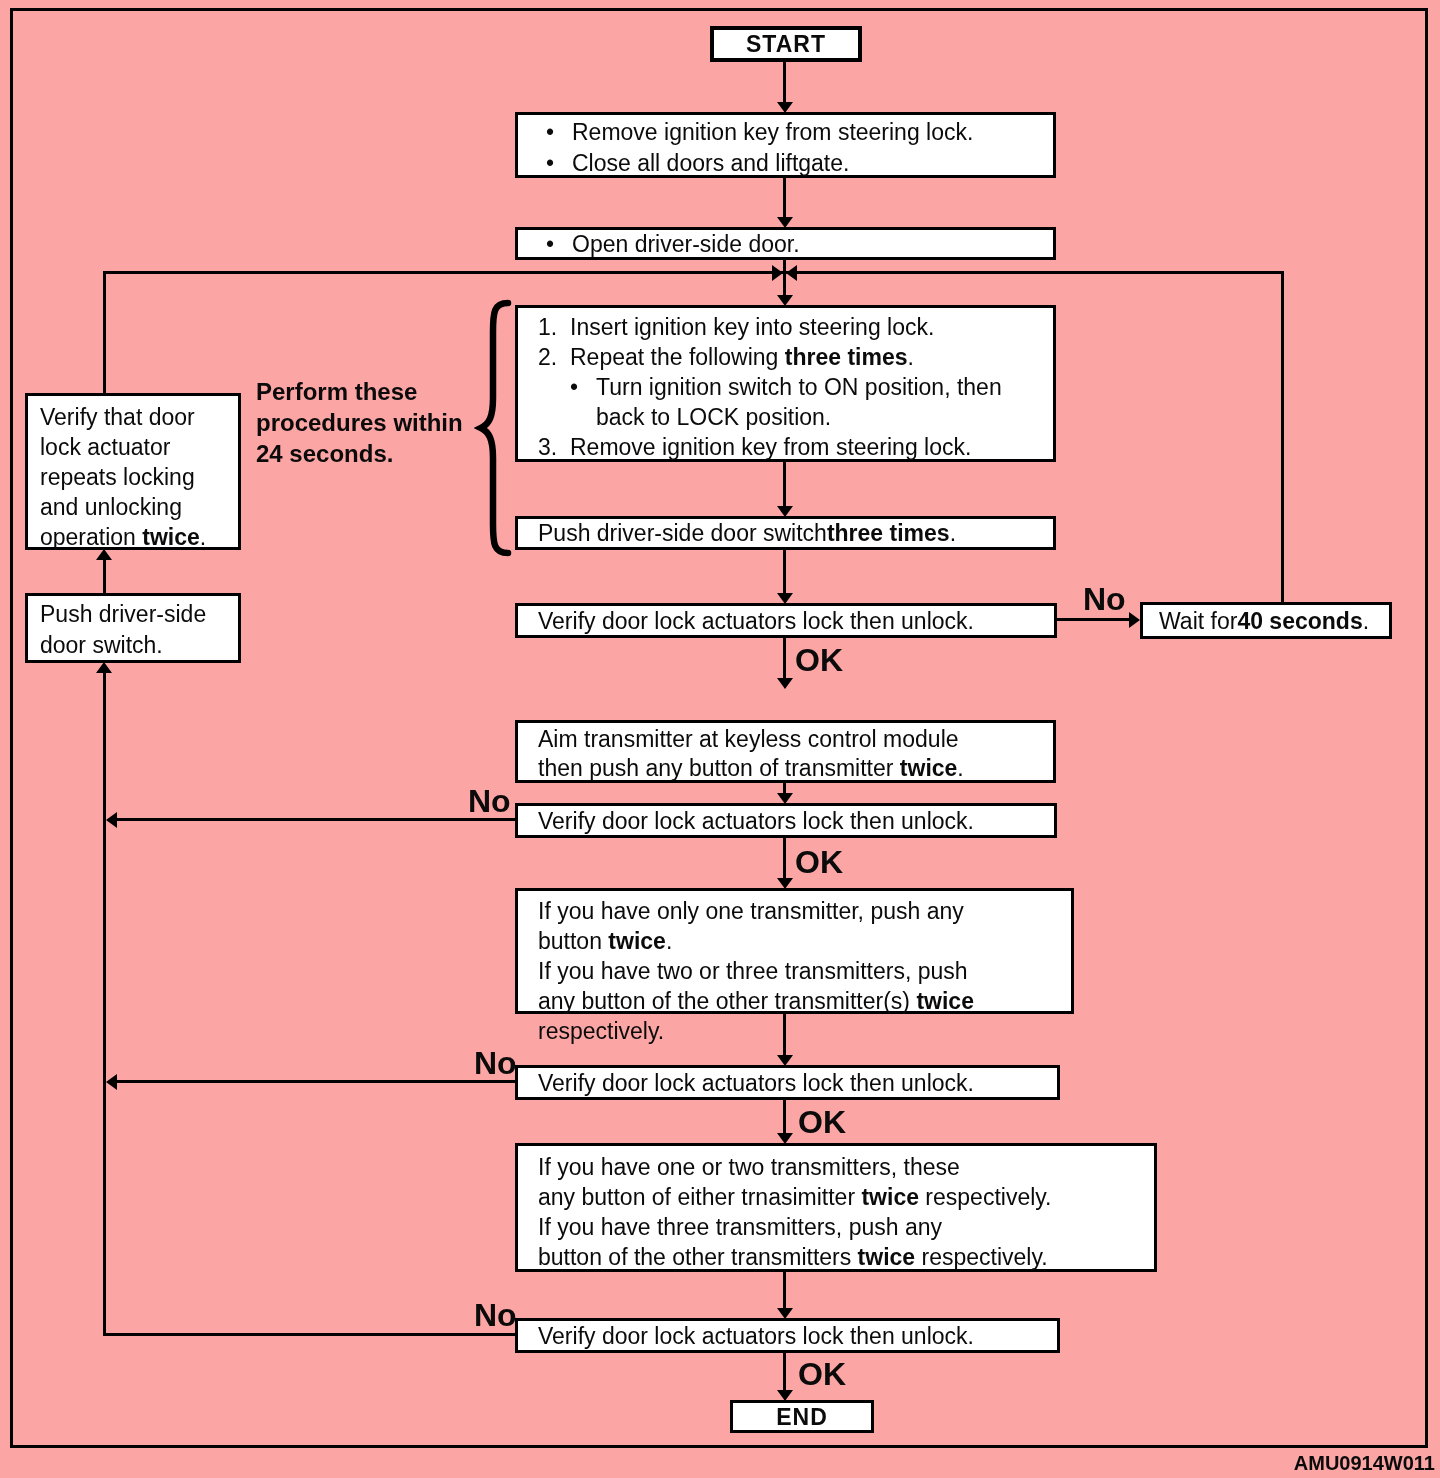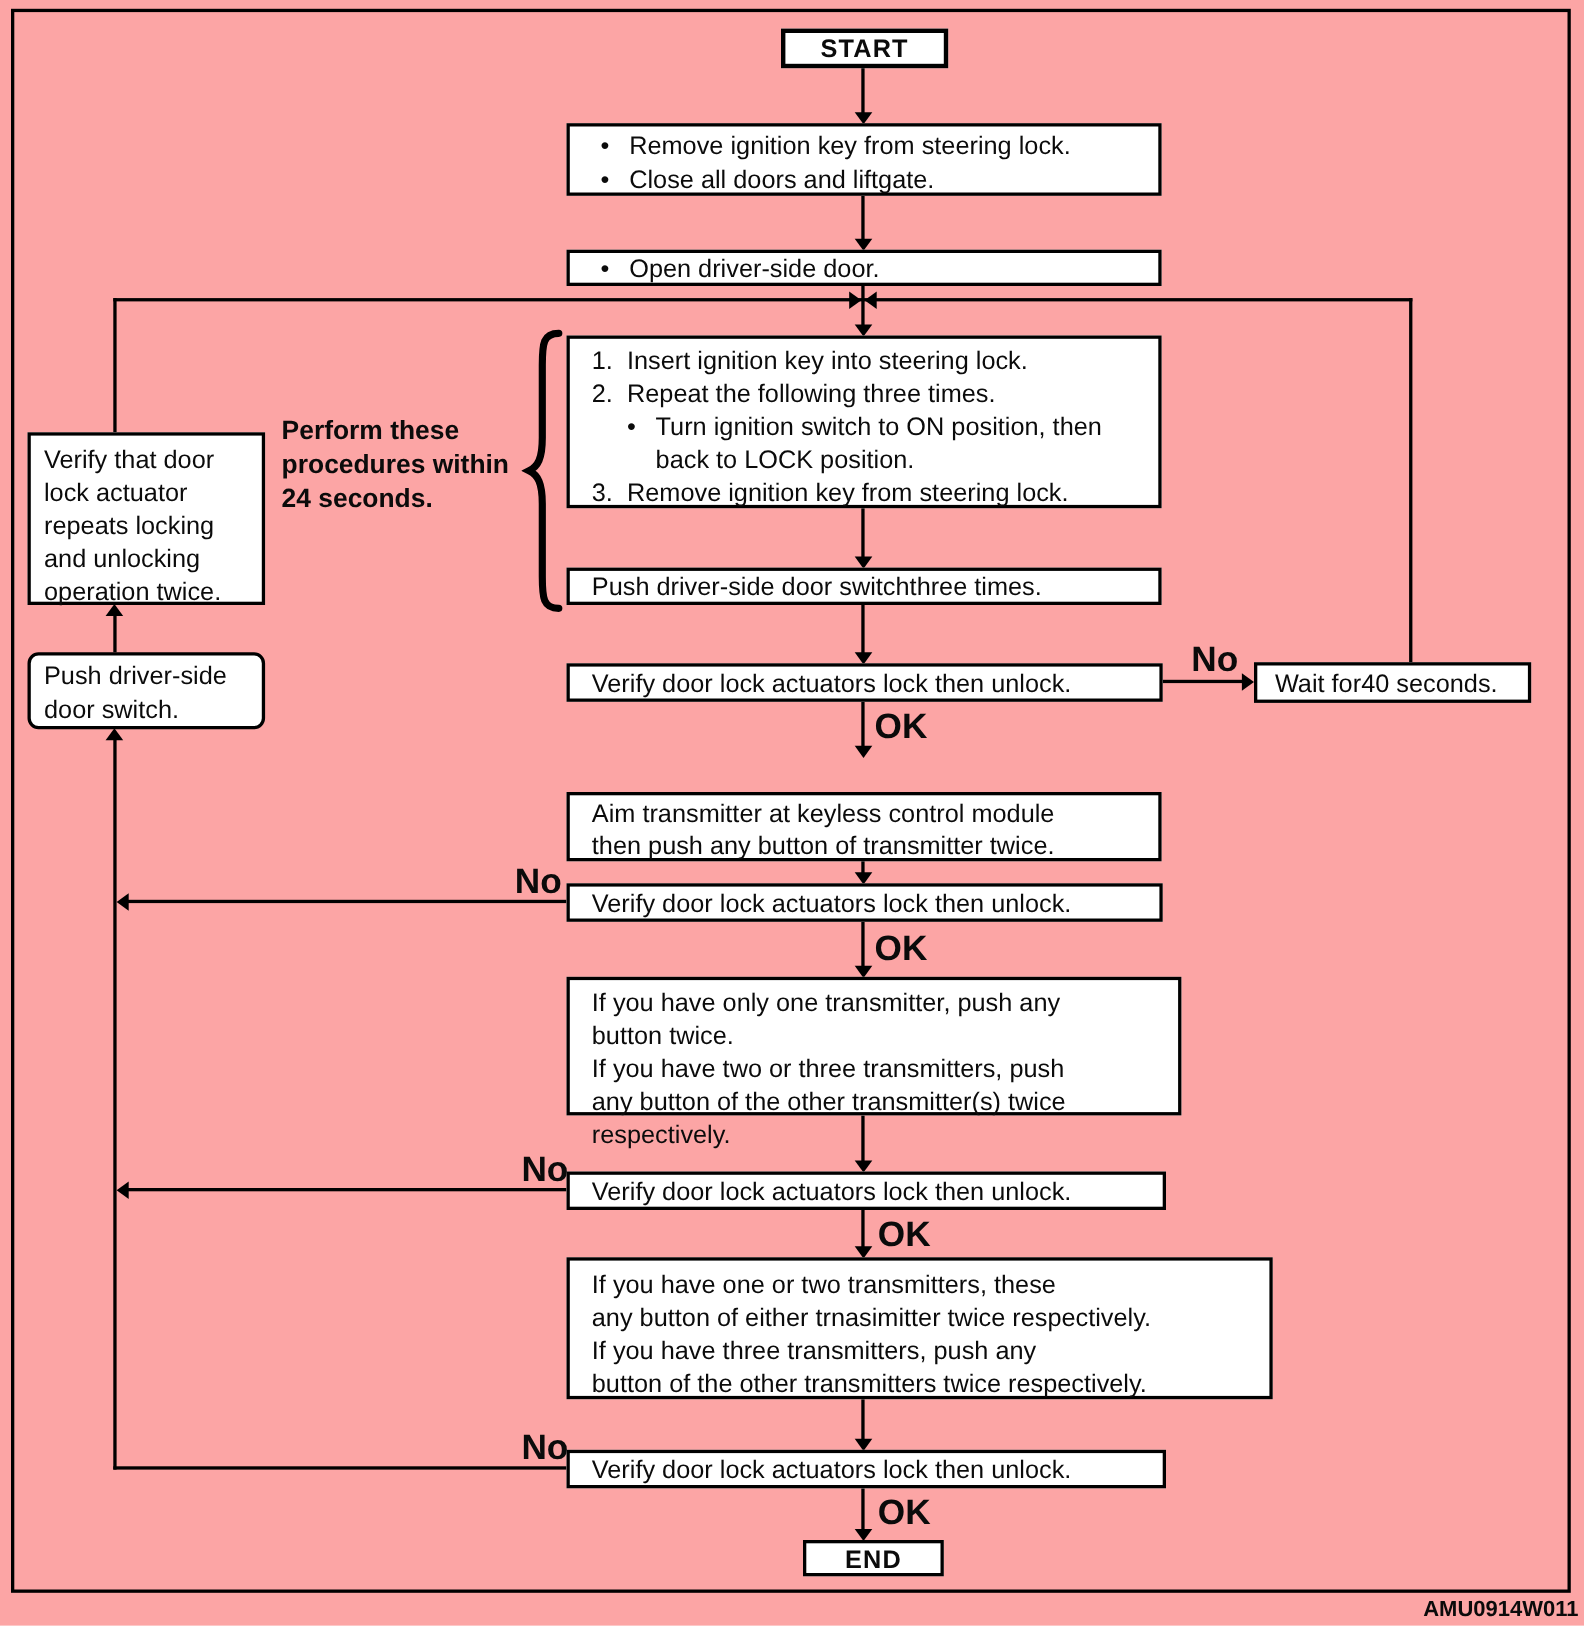--- a/index.html
+++ b/index.html
@@ -26,21 +26,21 @@
   .arrU { position:absolute; width:0; height:0;
           border-left:8px solid transparent; border-right:8px solid transparent;
           border-bottom:11px solid #000; }
   .arrR { position:absolute; width:0; height:0;
           border-top:8px solid transparent; border-bottom:8px solid transparent;
           border-left:11px solid #000; }
   .arrL { position:absolute; width:0; height:0;
           border-top:8px solid transparent; border-bottom:8px solid transparent;
           border-right:11px solid #000; }
   .lbl { position:absolute; font-weight:bold; font-size:32px; line-height:24px; }
-  .b { font-weight:normal; }
+  .b { font-weight:bold; }
   .blt { display:inline-block; width:26px; }
   .pnum { display:inline-block; width:32px; }
   .psub { padding-left:32px; }
   .psub2 { padding-left:58px; }
   .note { position:absolute; font-weight:bold; font-size:24px; line-height:31px; }
   .figid { position:absolute; font-weight:bold; font-size:20px; text-align:right; }
   .brace { position:absolute; }
 </style>
 </head>
 <body>
@@ -150,31 +150,31 @@
     <div><span>If you have one or two transmitters, these</span></div>
     <div><span>any button of either trnasimitter </span><b class="b">twice</b><span> respectively.</span></div>
     <div><span>If you have three transmitters, push any</span></div>
     <div><span>button of the other transmitters </span><b class="b">twice</b><span> respectively.</span></div>
   </div>
 
   <div class="box single" style="left:515px;top:1318px;width:545px;height:35px;">
     <span>Verify door lock actuators lock then unlock.</span>
   </div>
 
-  <div class="box term" style="left:730px;top:1400px;width:128px;height:33px;border-width:3px;">END</div>
+  <div class="box term" style="left:730px;top:1400px;width:144px;height:33px;border-width:3px;">END</div>
 
   <div class="box" style="left:25px;top:393px;width:216px;height:157px;padding:6px 0 0 12px;">
     <div><span>Verify that door</span></div>
     <div><span>lock actuator</span></div>
     <div><span>repeats locking</span></div>
     <div><span>and unlocking</span></div>
     <div><span>operation </span><b class="b">twice</b><span>.</span></div>
   </div>
 
-  <div class="box" style="left:25px;top:593px;width:216px;height:70px;padding:3px 0 0 12px;line-height:31px;border-radius:10px;">
+  <div class="box" style="left:25px;top:593px;width:216px;height:70px;padding:3px 0 0 12px;line-height:31px;">
     <div><span>Push driver-side</span></div>
     <div><span>door switch.</span></div>
   </div>
 
   <div class="note" style="left:256px;top:376px;">
     <div>Perform these</div>
     <div>procedures within</div>
     <div>24 seconds.</div>
   </div>
 

